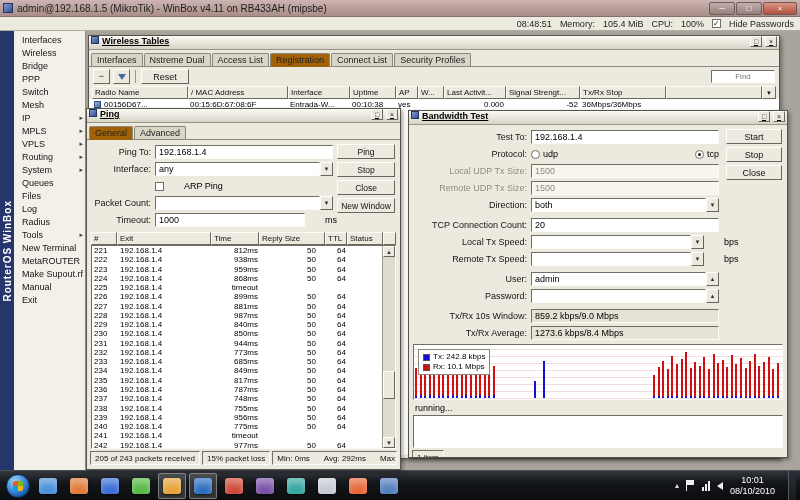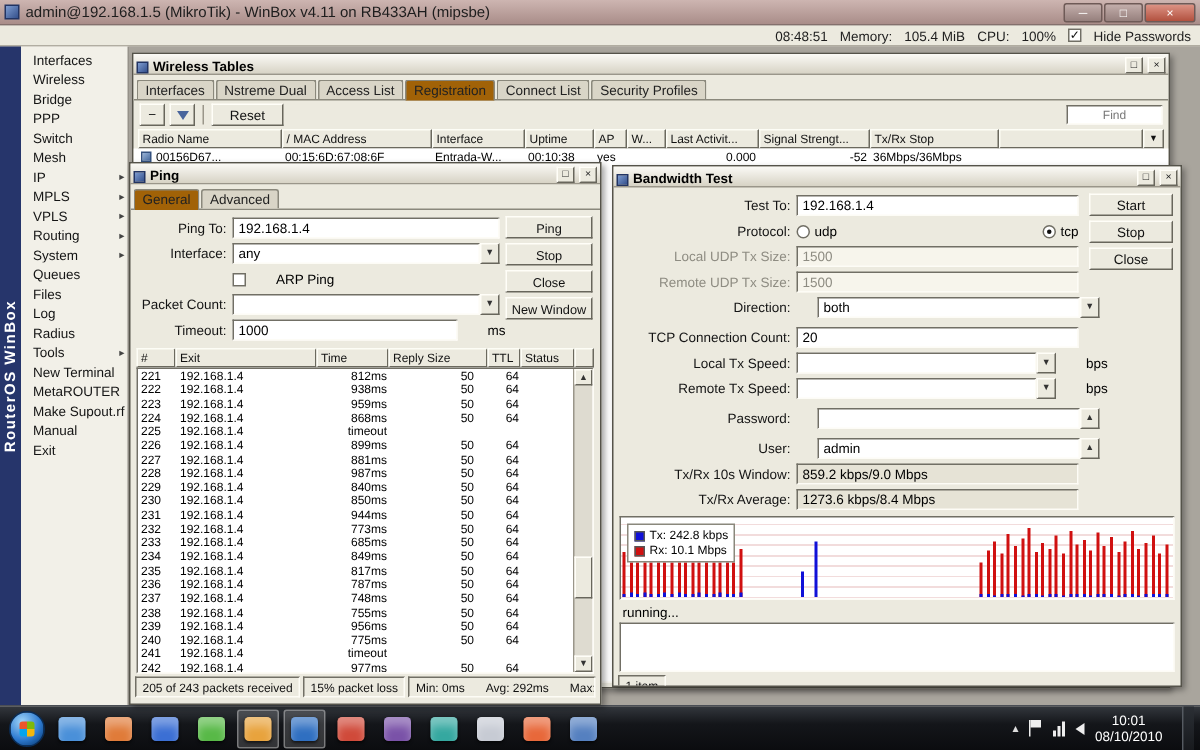--- a/index.html
+++ b/index.html
@@ -34,22 +34,22 @@
     border-right:1px solid #96928a; padding-top:2px; }
   .menu-item { display:flex; align-items:center; height:13px; font-size:9px; color:#141414; padding-left:8px; cursor:default; }
   .menu-item .mi-label { flex:1; white-space:nowrap; overflow:hidden; }
   .menu-item .mi-arrow { font-size:7px; color:#444; padding-right:2px; }
 
   
   #mdi { position:absolute; left:86px; top:31px; width:714px; height:439px; background:#a9a59d; }
 
   
   .win { position:absolute; background:#eceadf; border:1px solid #55534a; box-shadow:2px 2px 4px rgba(0,0,0,.35); overflow:hidden; }
-  .win-title { height:14px; display:flex; align-items:flex-end; gap:3px; padding:0 2px;
-    background:linear-gradient(#fbfaf6,#d7d3c5); border-bottom:1px solid #9a968a; }
+  .win-title { height:14px; display:flex; align-items:flex-start; gap:3px; padding:0 2px;
+    background:linear-gradient(#fbfaf6,#d7d3c5); border-bottom:1px solid #9a968a;text-decoration:underline; }
   .win-ico { width:8px; height:8px; background:linear-gradient(135deg,#7e9cd0,#34508c); border:1px solid #223463; }
   .win-title .wt { flex:1; font-size:9px; font-weight:bold; color:#000; white-space:nowrap; overflow:hidden; }
   .tbtn { width:12px; height:11px; font-size:7px; line-height:9px; text-align:center; background:#eceadf;
     border:1px solid; border-color:#fffef8 #68665c #68665c #fffef8; color:#222; }
 
   .tabbar { height:17px; background:#eceadf; border-bottom:1px solid #8a887c; padding:2px 2px 0 2px; display:flex; align-items:flex-end; }
   .tab { font-size:9px; color:#222; padding:1px 5px 1px 5px; background:#d9d5c7; border:1px solid #8a887c;
     border-bottom:none; border-radius:2px 2px 0 0; margin-right:1px; position:relative; top:0; }
   .tab.active { background:#a16207; padding-bottom:2px; top:1px; }
 
@@ -114,21 +114,21 @@
     font-size:6px; line-height:10px; text-align:center; color:#333; }
   .sarrow.up{top:0}.sarrow.dn{bottom:0}
   .sthumb { position:absolute; left:0; top:62%; width:12px; height:28px; background:#eceadf; border:1px solid; border-color:#fffef8 #68665c #68665c #fffef8; }
   .pstatus .seg.min3 { flex:1; display:flex; gap:14px; }
 
   
   #win-bandwidth { left:322px; top:79px; width:380px; height:348px; z-index:2; }
   .bform { position:relative; padding:4px 4px 0 4px; }
   .bl { width:118px; }
   .bfld { width:188px; }
-  .bfld-combo { width:175px;margin-left:14px; }
+  .bfld-combo { width:175px; }
   .bfld-speed { width:160px; }
   #bandwidth-buttons { position:absolute; right:5px; top:4px; width:56px; display:flex; flex-direction:column; gap:3px; }
   .radioarea { width:188px; display:flex; justify-content:space-between; align-items:center; }
   .radio { display:flex; align-items:center; gap:3px; font-size:9px; }
   .rdot { width:9px; height:9px; border-radius:50%; background:#fff; border:1px solid #716f65; position:relative; }
   .rdot.on::after { content:""; position:absolute; left:2px; top:2px; width:3px; height:3px; border-radius:50%; background:#111; }
   .clear { width:13px; height:14px; font-size:6px; line-height:13px; text-align:center; background:#eceadf;
     border:1px solid; border-color:#fffef8 #68665c #68665c #fffef8; color:#333; }
   .chart { position:relative; margin:3px 4px 0 4px; height:56px; background:#fff;
     border:1px solid; border-color:#716f65 #fdfcf6 #fdfcf6 #716f65;
@@ -378,28 +378,28 @@
           <span class="fld bfld-speed"></span>
           <span class="drop">▼</span>
           <span class="unit">bps</span>
         </div>
         <div class="frow" style="margin-bottom:4px">
           <span class="flabel bl">Remote Tx Speed:</span>
           <span class="fld bfld-speed"></span>
           <span class="drop">▼</span>
           <span class="unit">bps</span>
         </div>
+        <div class="frow">
+          <span class="flabel bl">User:</span>
+          <span class="fld bfld-combo">admin</span>
+          <span class="clear">▲</span>
+        </div>
         <div class="frow" style="margin-bottom:4px">
           <span class="flabel bl">Password:</span>
           <span class="fld bfld-combo"></span>
-          <span class="clear">▲</span>
-        </div>
-        <div class="frow">
-          <span class="flabel bl">User:</span>
-          <span class="fld bfld-combo">admin</span>
           <span class="clear">▲</span>
         </div>
         <div class="frow">
           <span class="flabel bl">Tx/Rx 10s Window:</span>
           <span class="fld bfld ro">859.2 kbps/9.0 Mbps</span>
         </div>
         <div class="frow">
           <span class="flabel bl">Tx/Rx Average:</span>
           <span class="fld bfld ro">1273.6 kbps/8.4 Mbps</span>
         </div>

